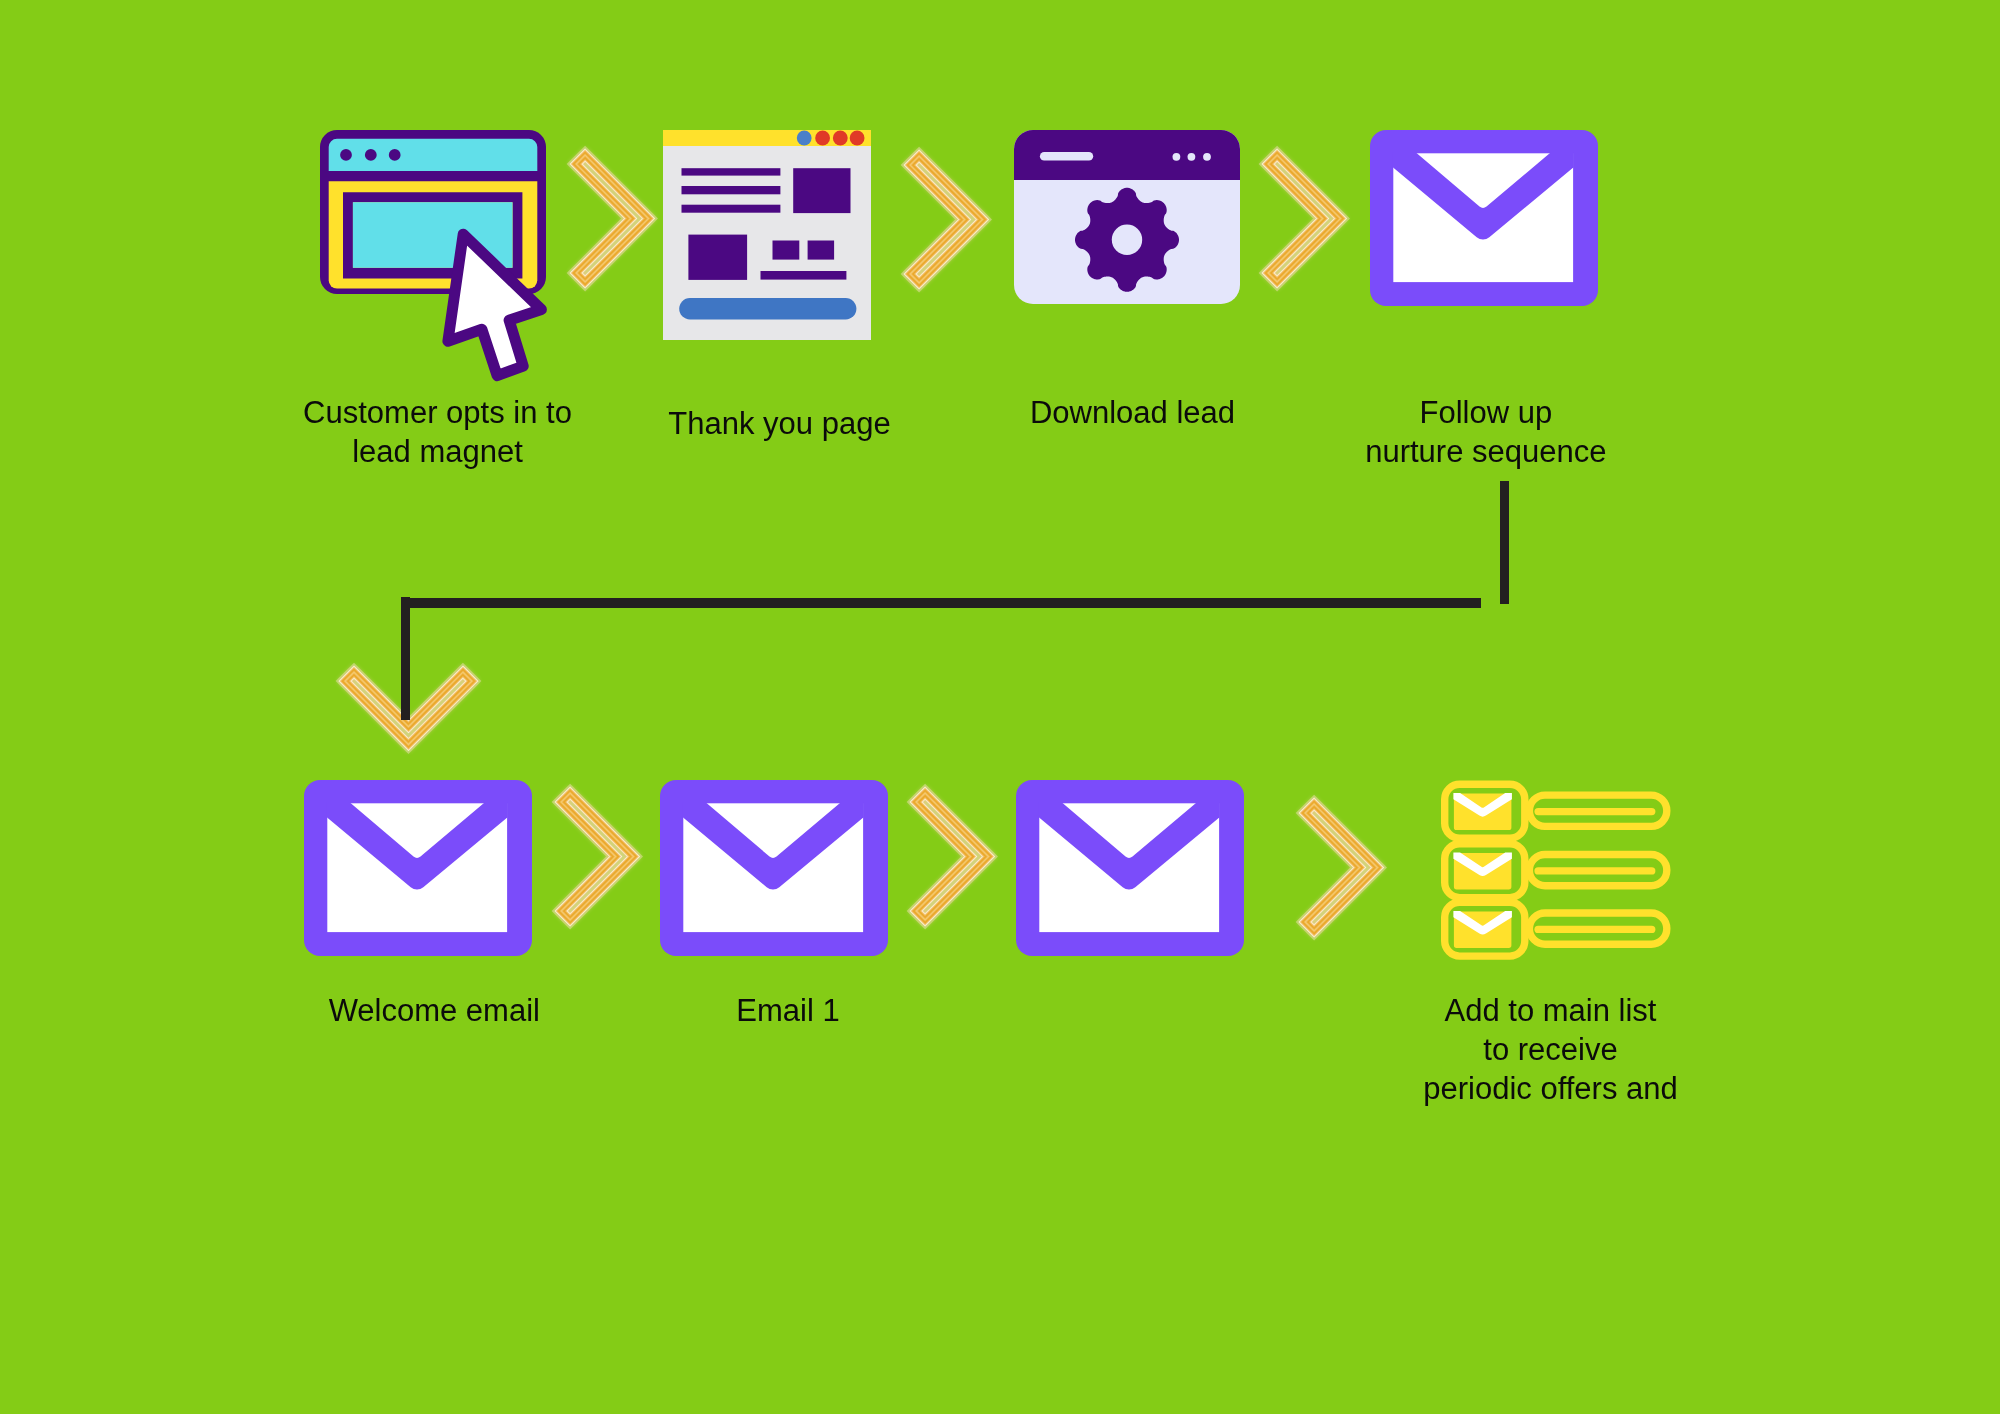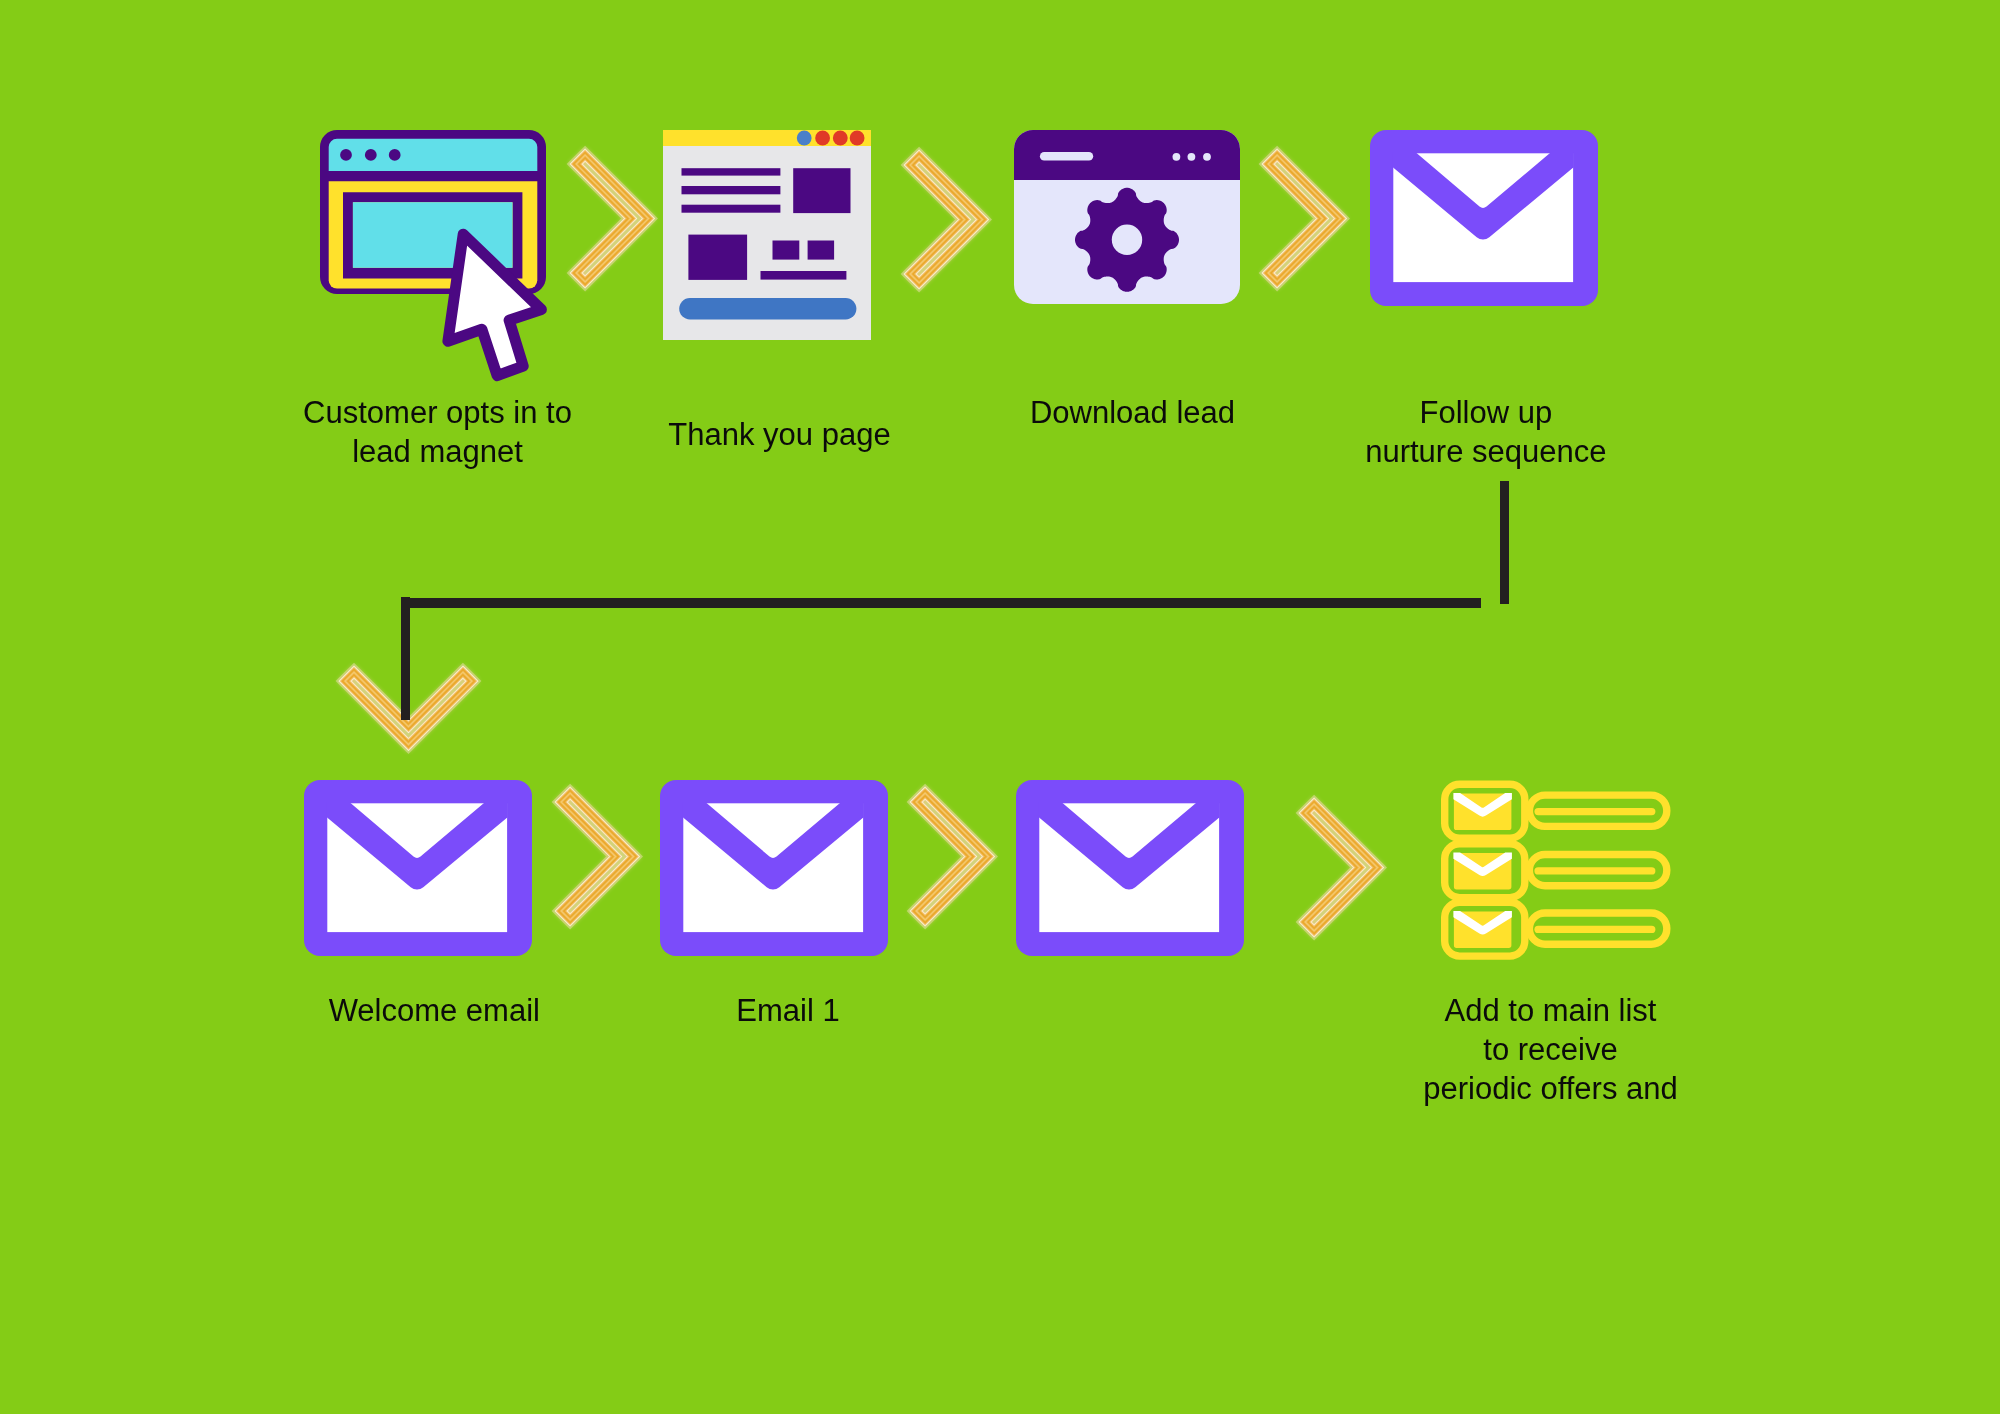--- a/index.html
+++ b/index.html
@@ -117,21 +117,21 @@
       <rect x="18.5" y="56.0" width="98.9" height="8.3" fill="#4b0882"></rect>
       <rect x="18.5" y="74.7" width="98.9" height="8.0" fill="#4b0882"></rect>
       <rect x="130.2" y="38.2" width="57.3" height="44.9" fill="#4b0882"></rect>
       <rect x="25.4" y="104.6" width="58.7" height="45.3" fill="#4b0882"></rect>
       <rect x="109.5" y="110.5" width="26.8" height="19.1" fill="#4b0882"></rect>
       <rect x="144.6" y="110.5" width="26.5" height="19.1" fill="#4b0882"></rect>
       <rect x="97.5" y="141.0" width="85.9" height="8.6" fill="#4b0882"></rect>
       <rect x="16.2" y="168.0" width="177.2" height="21.5" rx="10.7" fill="#3f76c4"></rect>
     </svg>
   </div>
-  <div class="label" style="left:569.5px;top:415px;width:420px">
+  <div class="label" style="left:569.5px;top:404px;width:420px">
     <div>Thank you page</div>
   </div>
 
   <div class="abs chev" style="left:900.5px;top:146.5px">
       <svg width="92" height="146" viewBox="0 0 92 146">
         <g fill="none" stroke-linejoin="miter">
           <path d="M18.11 9.2 L81.46 72.55 L18.11 135.9 L9.2 126.99 L63.64 72.55 L9.2 18.11 Z" stroke="#f6e3c0" stroke-width="13.5" opacity="0.45"></path>
           <g filter="url(#goldGlow)">
             <path d="M18.11 9.2 L81.46 72.55 L18.11 135.9 L9.2 126.99 L63.64 72.55 L9.2 18.11 Z" stroke="#fcf1dc" stroke-width="9.4"></path>
             <path d="M18.11 9.2 L81.46 72.55 L18.11 135.9 L9.2 126.99 L63.64 72.55 L9.2 18.11 Z" stroke="#f7d28c" stroke-width="8.0"></path>

